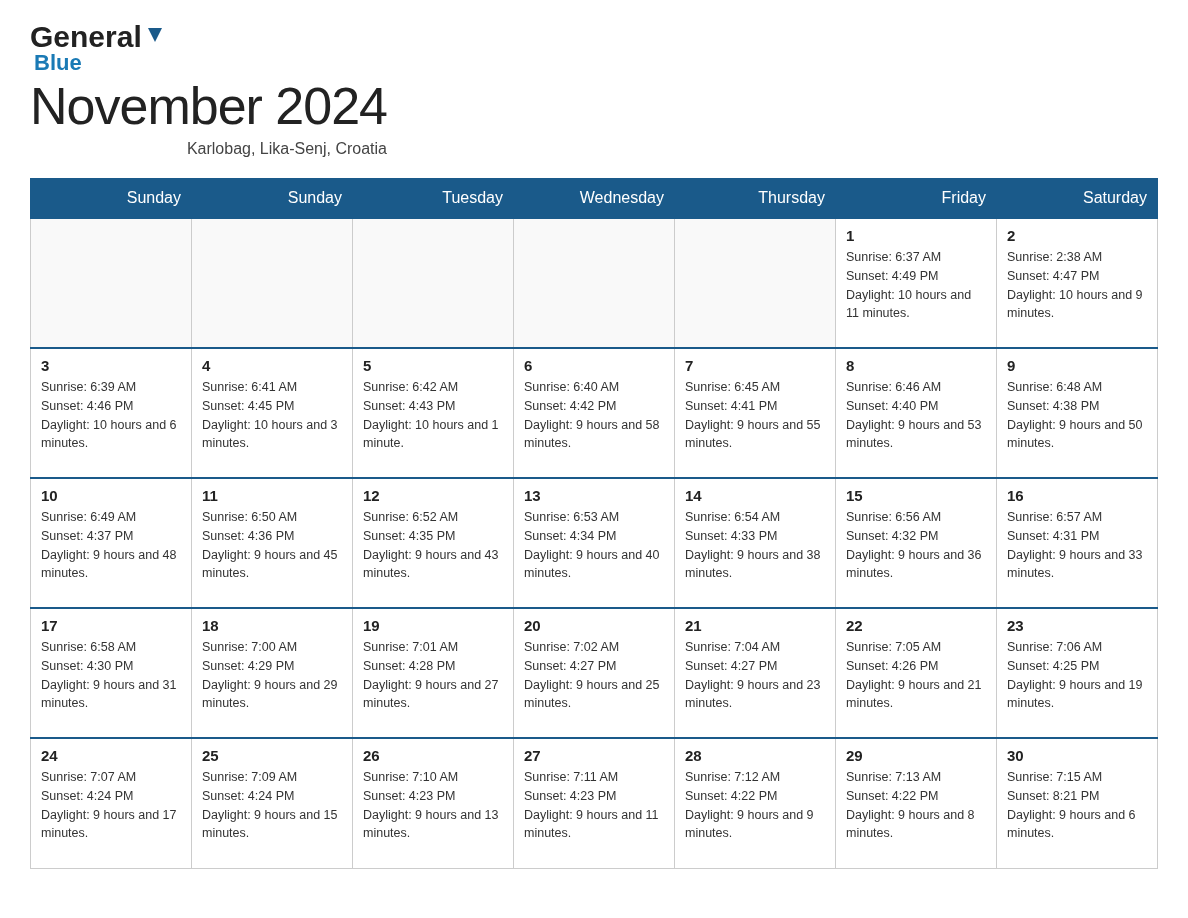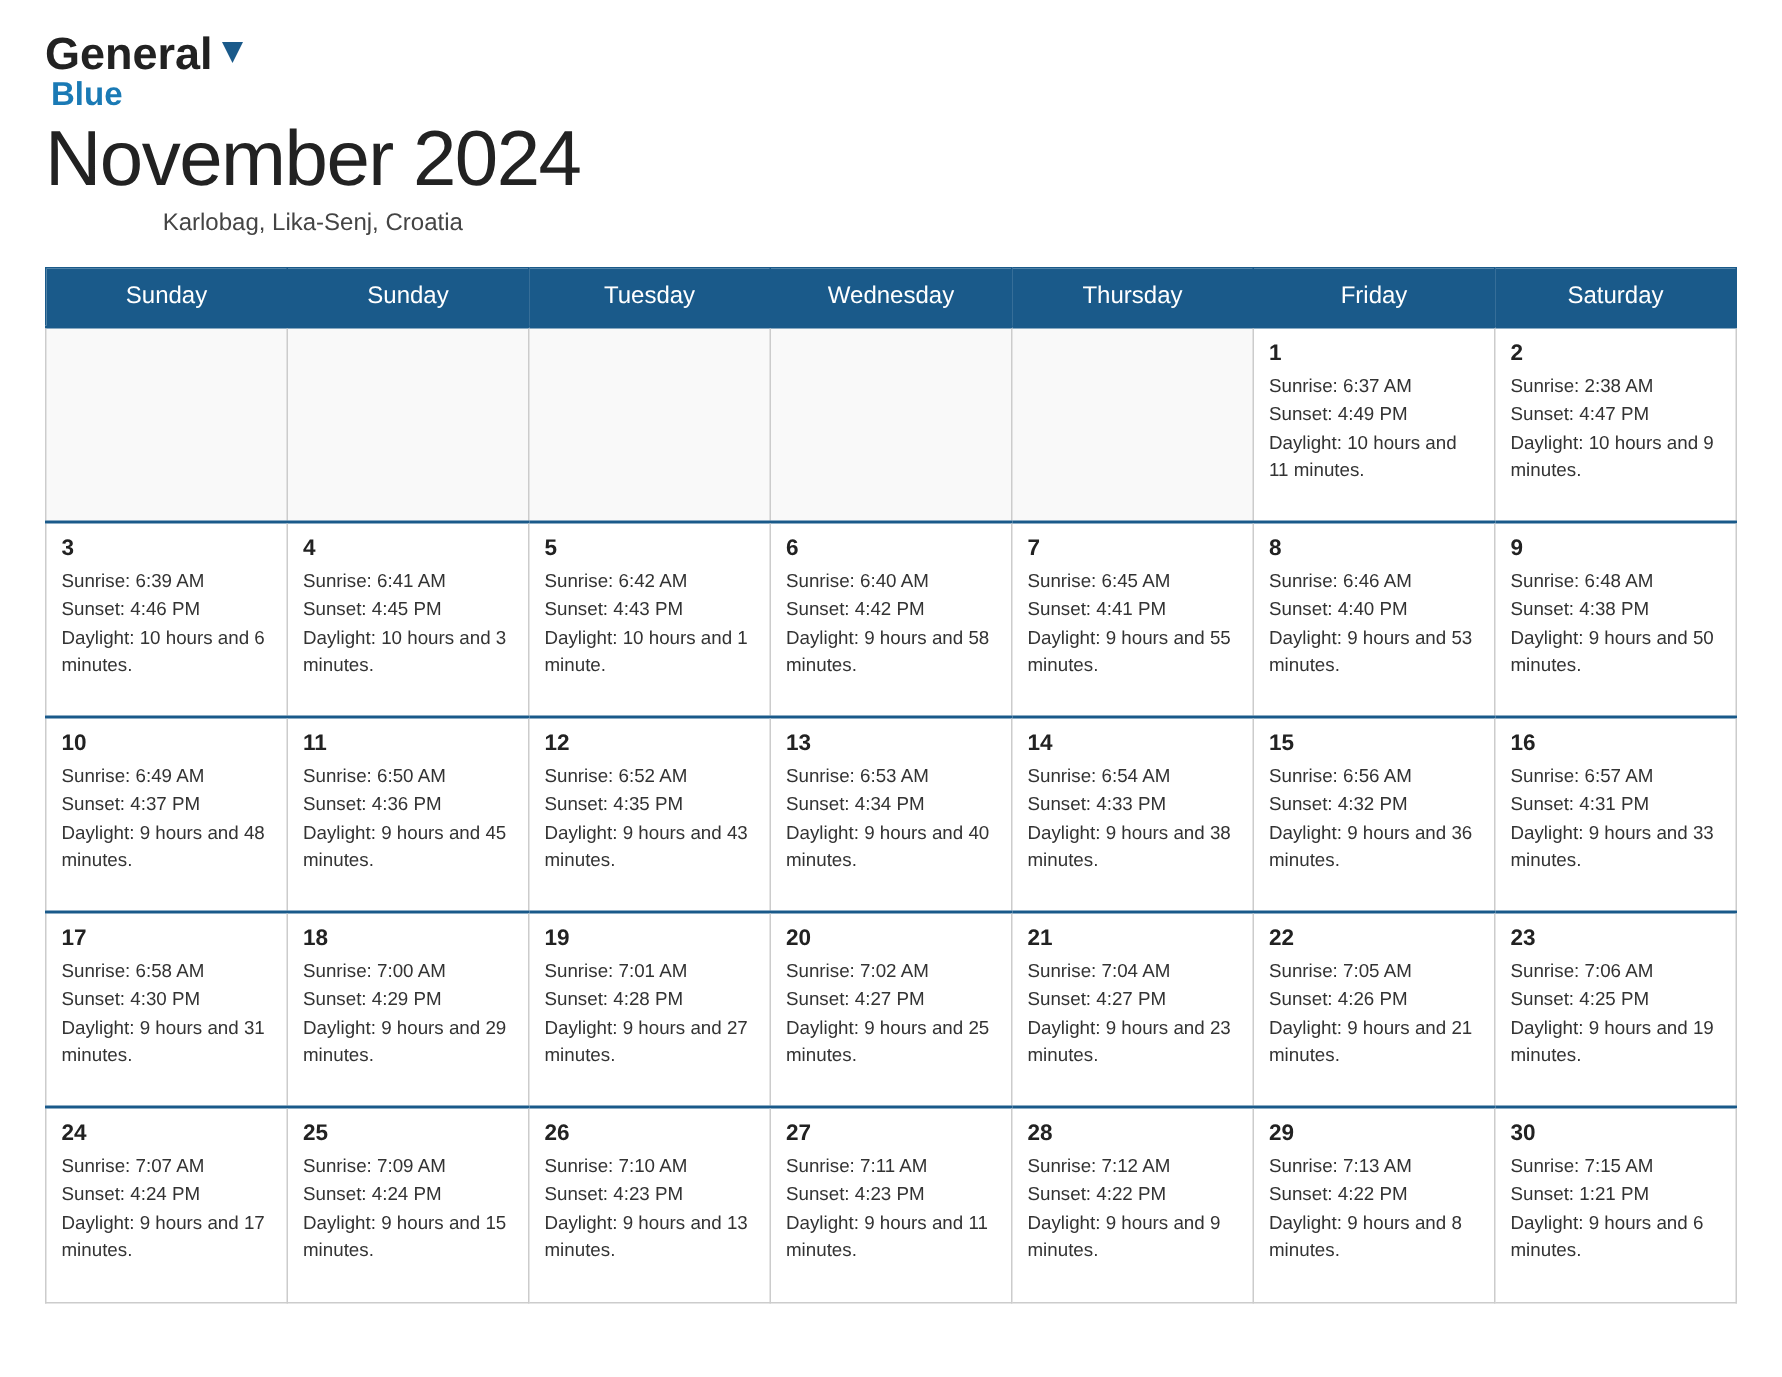--- a/index.html
+++ b/index.html
@@ -23,21 +23,21 @@
       align-items: flex-start;
     }
     .logo-blue {
       font-size: 22px;
       font-weight: bold;
       color: #1a7ab5;
       margin-top: -4px;
       margin-left: 4px;
     }
     .title-area {
-      text-align: center;
+      text-align: right;
     }
     .month-title {
       font-size: 52px;
       font-weight: normal;
       color: #222;
       letter-spacing: -1px;
     }
     .location-title {
       font-size: 16px;
       color: #444;
@@ -47,21 +47,21 @@
       width: 100%;
       border-collapse: collapse;
       table-layout: fixed;
     }
     .calendar-table th {
       background: #1a5a8a;
       color: #fff;
       font-size: 16px;
       font-weight: normal;
       padding: 10px 10px;
-      text-align: center;
+      text-align: right;
       border: 1px solid #1a5a8a;
     }
     .calendar-table td {
       vertical-align: top;
       padding: 8px 10px;
       border: 1px solid #ccc;
       border-top: 2px solid #1a5a8a;
       height: 130px;
       font-size: 13px;
       color: #333;
@@ -308,18 +308,18 @@
         </td>
         <td>
           <span class="day-number">29</span>
           <div class="day-info">Sunrise: 7:13 AM
 Sunset: 4:22 PM
 Daylight: 9 hours and 8 minutes.</div>
         </td>
         <td>
           <span class="day-number">30</span>
           <div class="day-info">Sunrise: 7:15 AM
-Sunset: 1:21 PM
+Sunset: 8:21 PM
 Daylight: 9 hours and 6 minutes.</div>
         </td>
       </tr>
     </tbody>
 </table>
 
 </body></html>

